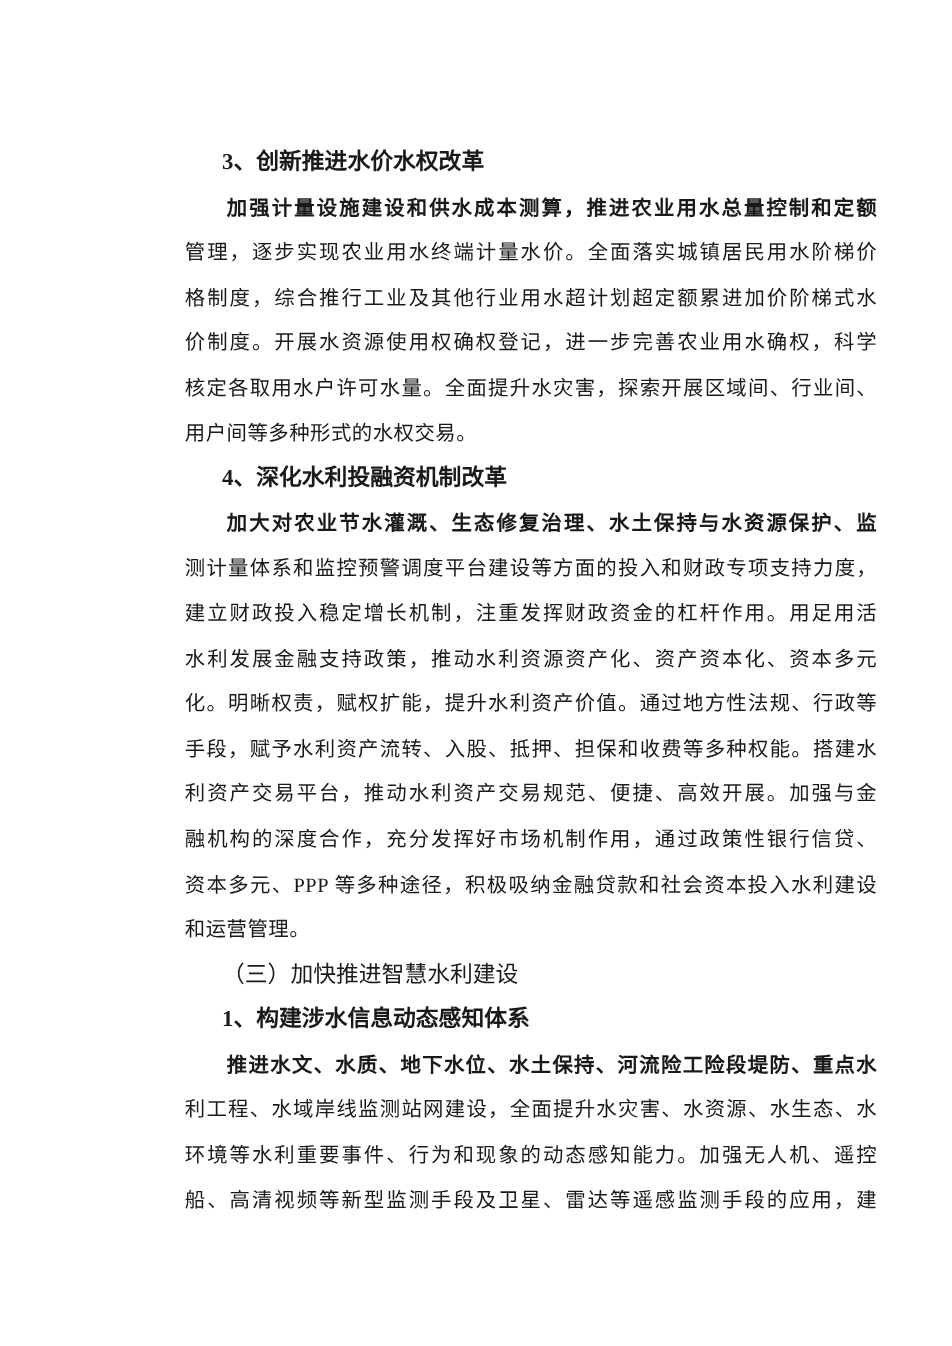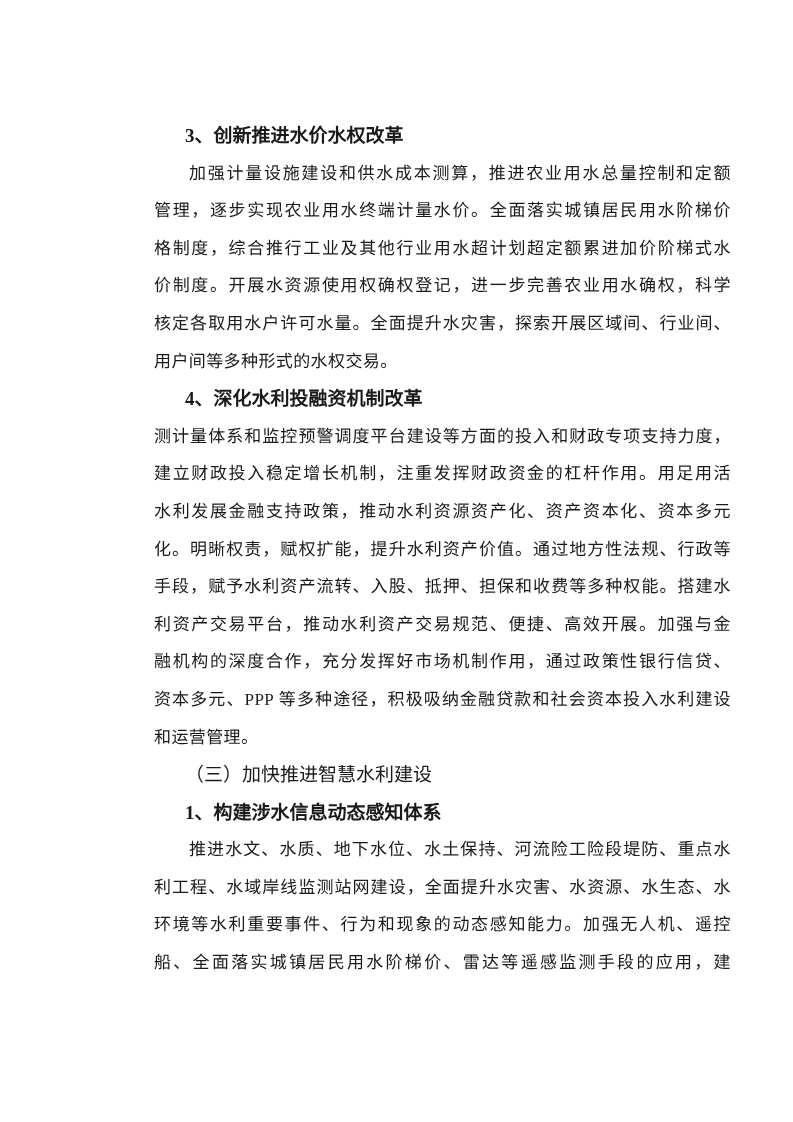--- a/index.html
+++ b/index.html
@@ -31,20 +31,21 @@
     white-space: normal;
   }
   .body-line {
     font-size: 17px;
     letter-spacing: 0.4px;
     text-align: justify;
     text-align-last: justify;
   }
   .body-line.para-first {
     text-indent: 35px;
+    font-weight: bold;
   }
   .body-line.para-last {
     text-align-last: left;
   }
   .heading-num {
     font-size: 19px;
     font-weight: bold;
     padding-left: 31px;
     font-family: "Liberation Serif", "DejaVu Serif", serif;
   }
@@ -61,29 +62,30 @@
 <div class="page">
   <div class="content" id="doc">
       <div class="line heading-num">3、创新推进水价水权改革</div>
       <div class="line body-line para-first">加强计量设施建设和供水成本测算，推进农业用水总量控制和定额</div>
       <div class="line body-line">管理，逐步实现农业用水终端计量水价。全面落实城镇居民用水阶梯价</div>
       <div class="line body-line">格制度，综合推行工业及其他行业用水超计划超定额累进加价阶梯式水</div>
       <div class="line body-line">价制度。开展水资源使用权确权登记，进一步完善农业用水确权，科学</div>
       <div class="line body-line">核定各取用水户许可水量。全面提升水灾害，探索开展区域间、行业间、</div>
       <div class="line body-line para-last">用户间等多种形式的水权交易。</div>
       <div class="line heading-num">4、深化水利投融资机制改革</div>
+      <div class="line body-line para-first">加大对农业节水灌溉、生态修复治理、水土保持与水资源保护、监</div>
       <div class="line body-line">测计量体系和监控预警调度平台建设等方面的投入和财政专项支持力度，</div>
       <div class="line body-line">建立财政投入稳定增长机制，注重发挥财政资金的杠杆作用。用足用活</div>
       <div class="line body-line">水利发展金融支持政策，推动水利资源资产化、资产资本化、资本多元</div>
       <div class="line body-line">化。明晰权责，赋权扩能，提升水利资产价值。通过地方性法规、行政等</div>
       <div class="line body-line">手段，赋予水利资产流转、入股、抵押、担保和收费等多种权能。搭建水</div>
       <div class="line body-line">利资产交易平台，推动水利资产交易规范、便捷、高效开展。加强与金</div>
       <div class="line body-line">融机构的深度合作，充分发挥好市场机制作用，通过政策性银行信贷、</div>
       <div class="line body-line">资本多元、PPP 等多种途径，积极吸纳金融贷款和社会资本投入水利建设</div>
       <div class="line body-line para-last">和运营管理。</div>
       <div class="line section-heading">（三）加快推进智慧水利建设</div>
       <div class="line heading-num">1、构建涉水信息动态感知体系</div>
       <div class="line body-line para-first">推进水文、水质、地下水位、水土保持、河流险工险段堤防、重点水</div>
       <div class="line body-line">利工程、水域岸线监测站网建设，全面提升水灾害、水资源、水生态、水</div>
       <div class="line body-line">环境等水利重要事件、行为和现象的动态感知能力。加强无人机、遥控</div>
-      <div class="line body-line">船、全面落实城镇居民用水阶梯价、雷达等遥感监测手段的应用，建</div>
+      <div class="line body-line">船、高清视频等新型监测手段及卫星、雷达等遥感监测手段的应用，建</div>
     </div>
 </div>
 
 </body></html>

